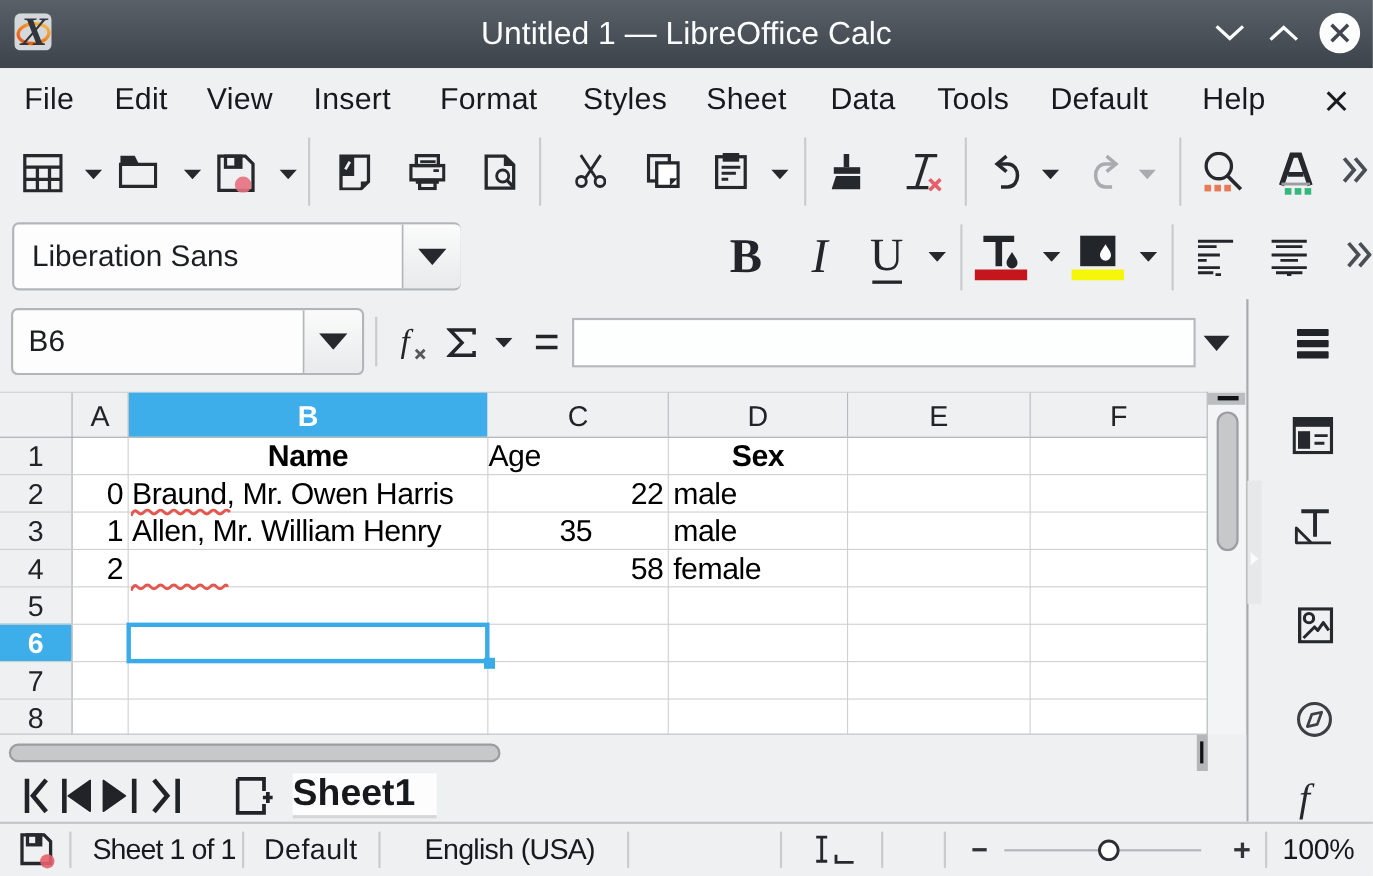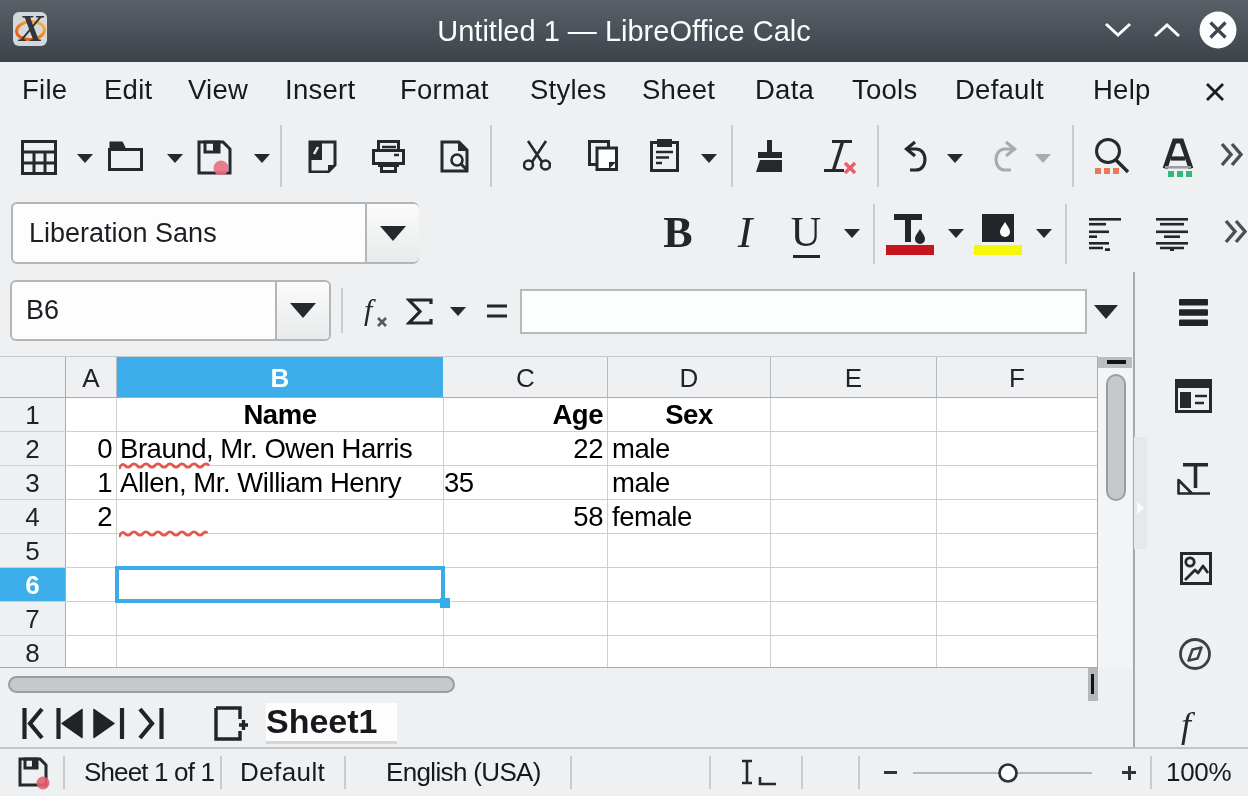--- a/index.html
+++ b/index.html
@@ -382,29 +382,29 @@
     <div class="abs" style="left:0;top:143px;width:1097px;height:1px;background:#cdcfd1;"></div>
     <div class="abs" style="left:0;top:177px;width:1097px;height:1px;background:#cdcfd1;"></div>
     <div class="abs" style="left:0;top:211px;width:1097px;height:1px;background:#cdcfd1;"></div>
     <div class="abs" style="left:0;top:245px;width:1097px;height:1px;background:#cdcfd1;"></div>
     <div class="abs" style="left:0;top:279px;width:1097px;height:1px;background:#cdcfd1;"></div>
 
     <div class="abs" style="left:1097px;top:0;width:1px;height:312px;background:#a9acae;"></div>
     <div class="abs" style="left:0;top:311px;width:1098px;height:1px;background:#a9acae;"></div>
 
     <div class="celltxt" style="left:117px;top:44px;width:326px;text-align:center;font-weight:bold;">Name</div>
-    <div class="celltxt" style="left:444px;top:44px;width:159px;text-align:right;font-weight:bold;">Age</div>
+    <div class="celltxt" style="left:444px;top:44px;width:159px;text-align:left;font-weight:normal;">Age</div>
     <div class="celltxt" style="left:608px;top:44px;width:162px;text-align:center;font-weight:bold;">Sex</div>
     <div class="celltxt" style="left:66px;top:78px;width:46px;text-align:right;">0</div>
     <div class="celltxt" style="left:120px;top:78px;">Braund, Mr. Owen Harris</div>
     <div class="celltxt" style="left:444px;top:78px;width:159px;text-align:right;">22</div>
     <div class="celltxt" style="left:612px;top:78px;">male</div>
     <div class="celltxt" style="left:66px;top:112px;width:46px;text-align:right;">1</div>
     <div class="celltxt" style="left:120px;top:112px;">Allen, Mr. William Henry</div>
-    <div class="celltxt" style="left:444px;top:112px;width:159px;text-align:left;">35</div>
+    <div class="celltxt" style="left:444px;top:112px;width:159px;text-align:center;">35</div>
     <div class="celltxt" style="left:612px;top:112px;">male</div>
     <div class="celltxt" style="left:66px;top:146px;width:46px;text-align:right;">2</div>
     <div class="celltxt" style="left:444px;top:146px;width:159px;text-align:right;">58</div>
     <div class="celltxt" style="left:612px;top:146px;">female</div>
 
     <svg class="abs" style="left:119px;top:106px" width="92" height="10" viewBox="0 0 92 10">
       <path d="M0 7 Q3 0 6 3.5 T12 3.5 T18 3.5 T24 3.5 T30 3.5 T36 3.5 T42 3.5 T48 3.5 T54 3.5 T60 3.5 T66 3.5 T72 3.5 T78 3.5 T84 3.5 T90 3.5" fill="none" stroke="#e4574e" stroke-width="2.7"></path>
     </svg>
     <svg class="abs" style="left:119px;top:174px" width="89" height="10" viewBox="0 0 89 10">
       <path d="M0 7 Q3 0 6 3.5 T12 3.5 T18 3.5 T24 3.5 T30 3.5 T36 3.5 T42 3.5 T48 3.5 T54 3.5 T60 3.5 T66 3.5 T72 3.5 T78 3.5 T84 3.5 T88 3.5" fill="none" stroke="#e4574e" stroke-width="2.7"></path>

